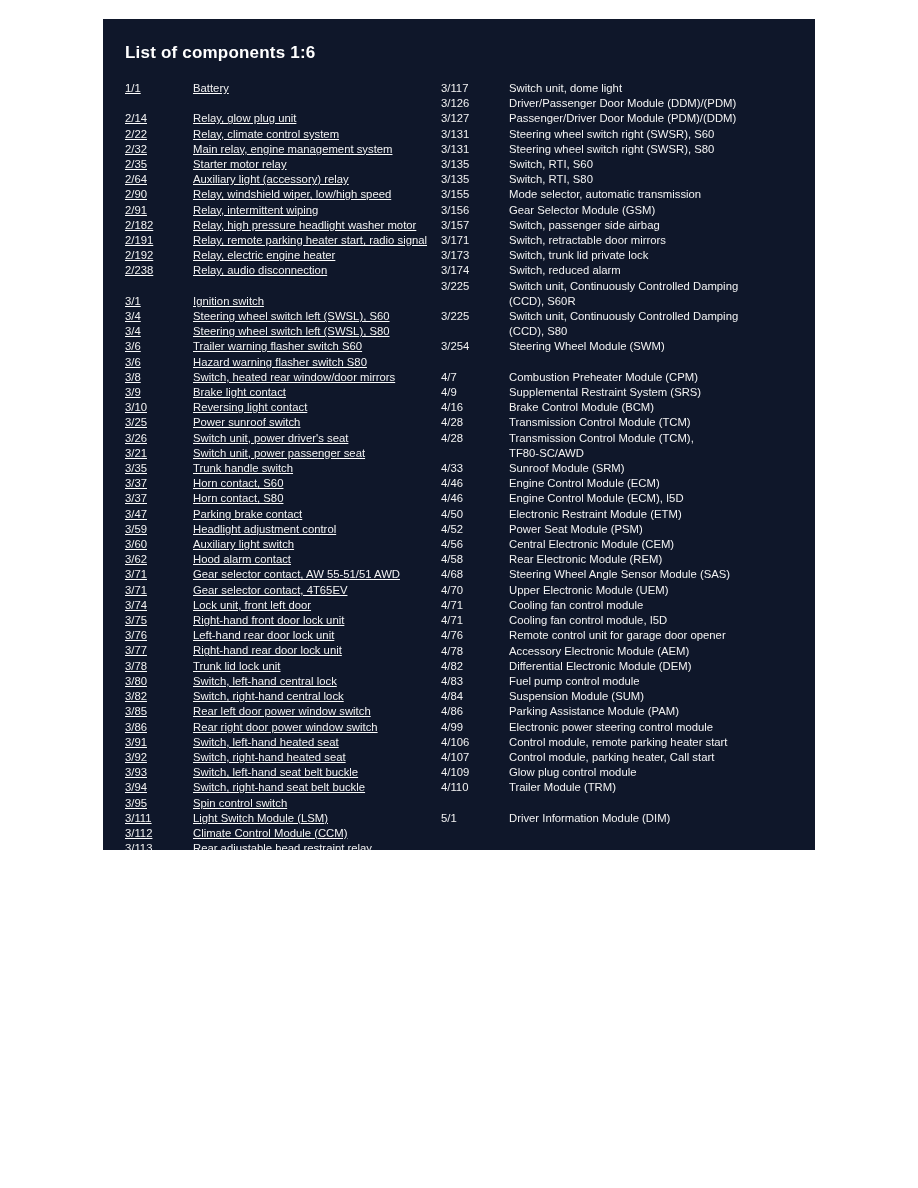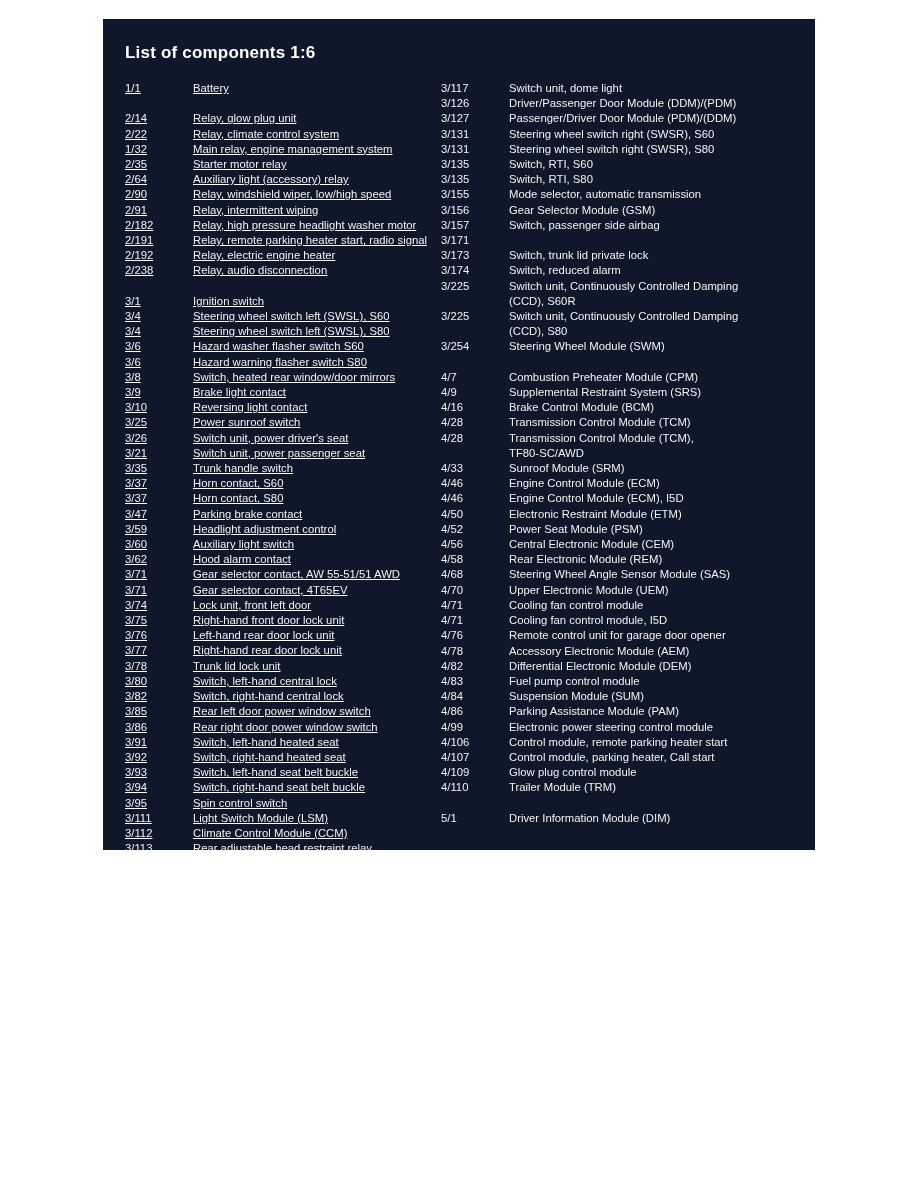--- a/index.html
+++ b/index.html
@@ -110,21 +110,21 @@
           </div>
           <div class="row">
             <span class="code">2/14</span>
             <span class="desc">Relay, glow plug unit</span>
           </div>
           <div class="row">
             <span class="code">2/22</span>
             <span class="desc">Relay, climate control system</span>
           </div>
           <div class="row">
-            <span class="code">1/32</span>
+            <span class="code">2/32</span>
             <span class="desc">Main relay, engine management system</span>
           </div>
           <div class="row">
             <span class="code">2/35</span>
             <span class="desc">Starter motor relay</span>
           </div>
           <div class="row">
             <span class="code">2/64</span>
             <span class="desc">Auxiliary light (accessory) relay</span>
           </div>
@@ -163,21 +163,21 @@
           <div class="row">
             <span class="code">3/4</span>
             <span class="desc">Steering wheel switch left (SWSL), S60</span>
           </div>
           <div class="row">
             <span class="code">3/4</span>
             <span class="desc">Steering wheel switch left (SWSL), S80</span>
           </div>
           <div class="row">
             <span class="code">3/6</span>
-            <span class="desc">Hazard washer flasher switch S60</span>
+            <span class="desc">Trailer warning flasher switch S60</span>
           </div>
           <div class="row">
             <span class="code">3/6</span>
             <span class="desc">Hazard warning flasher switch S80</span>
           </div>
           <div class="row">
             <span class="code">3/8</span>
             <span class="desc">Switch, heated rear window/door mirrors</span>
           </div>
           <div class="row">
@@ -341,20 +341,21 @@
           <div class="row">
             <span class="code">3/156</span>
             <span class="desc">Gear Selector Module (GSM)</span>
           </div>
           <div class="row">
             <span class="code">3/157</span>
             <span class="desc">Switch, passenger side airbag</span>
           </div>
           <div class="row">
             <span class="code">3/171</span>
+            <span class="desc">Switch, retractable door mirrors</span>
           </div>
           <div class="row">
             <span class="code">3/173</span>
             <span class="desc">Switch, trunk lid private lock</span>
           </div>
           <div class="row">
             <span class="code">3/174</span>
             <span class="desc">Switch, reduced alarm</span>
           </div>
           <div class="row">

